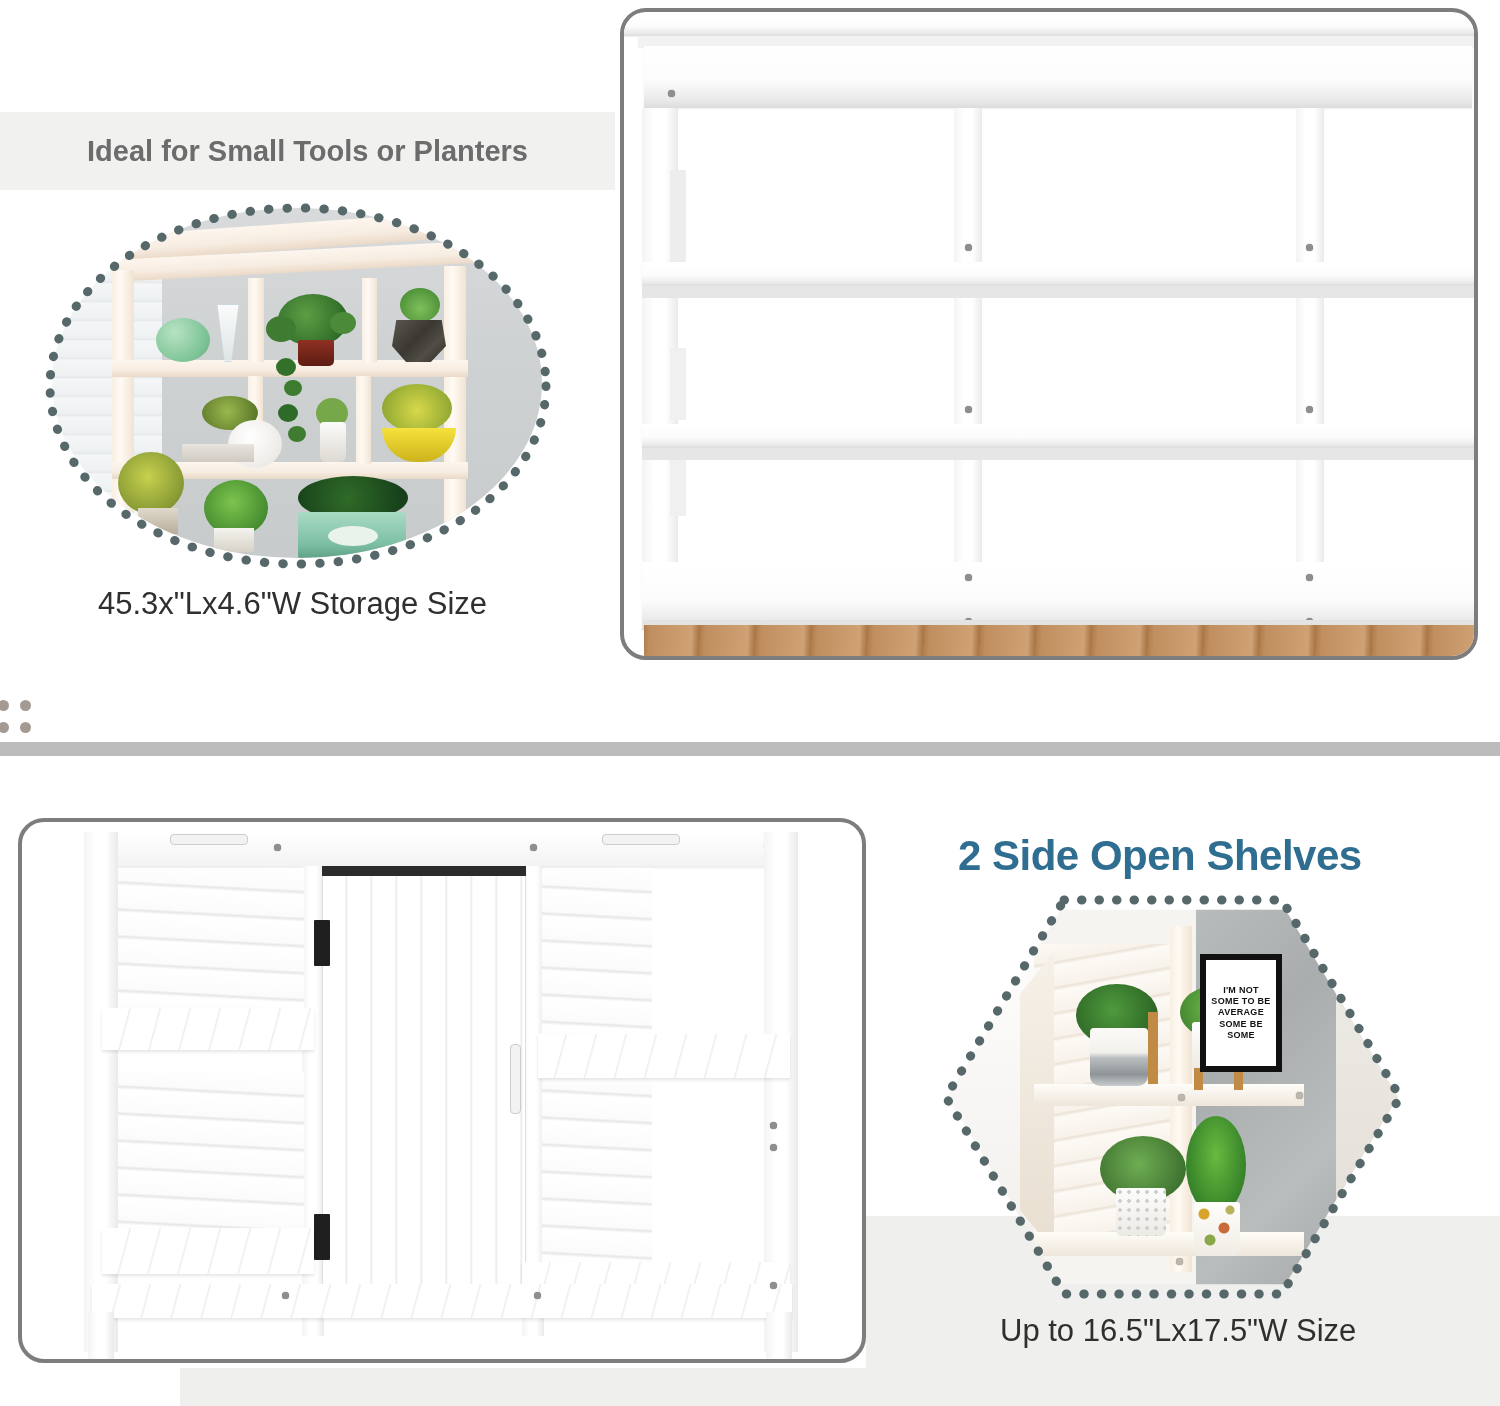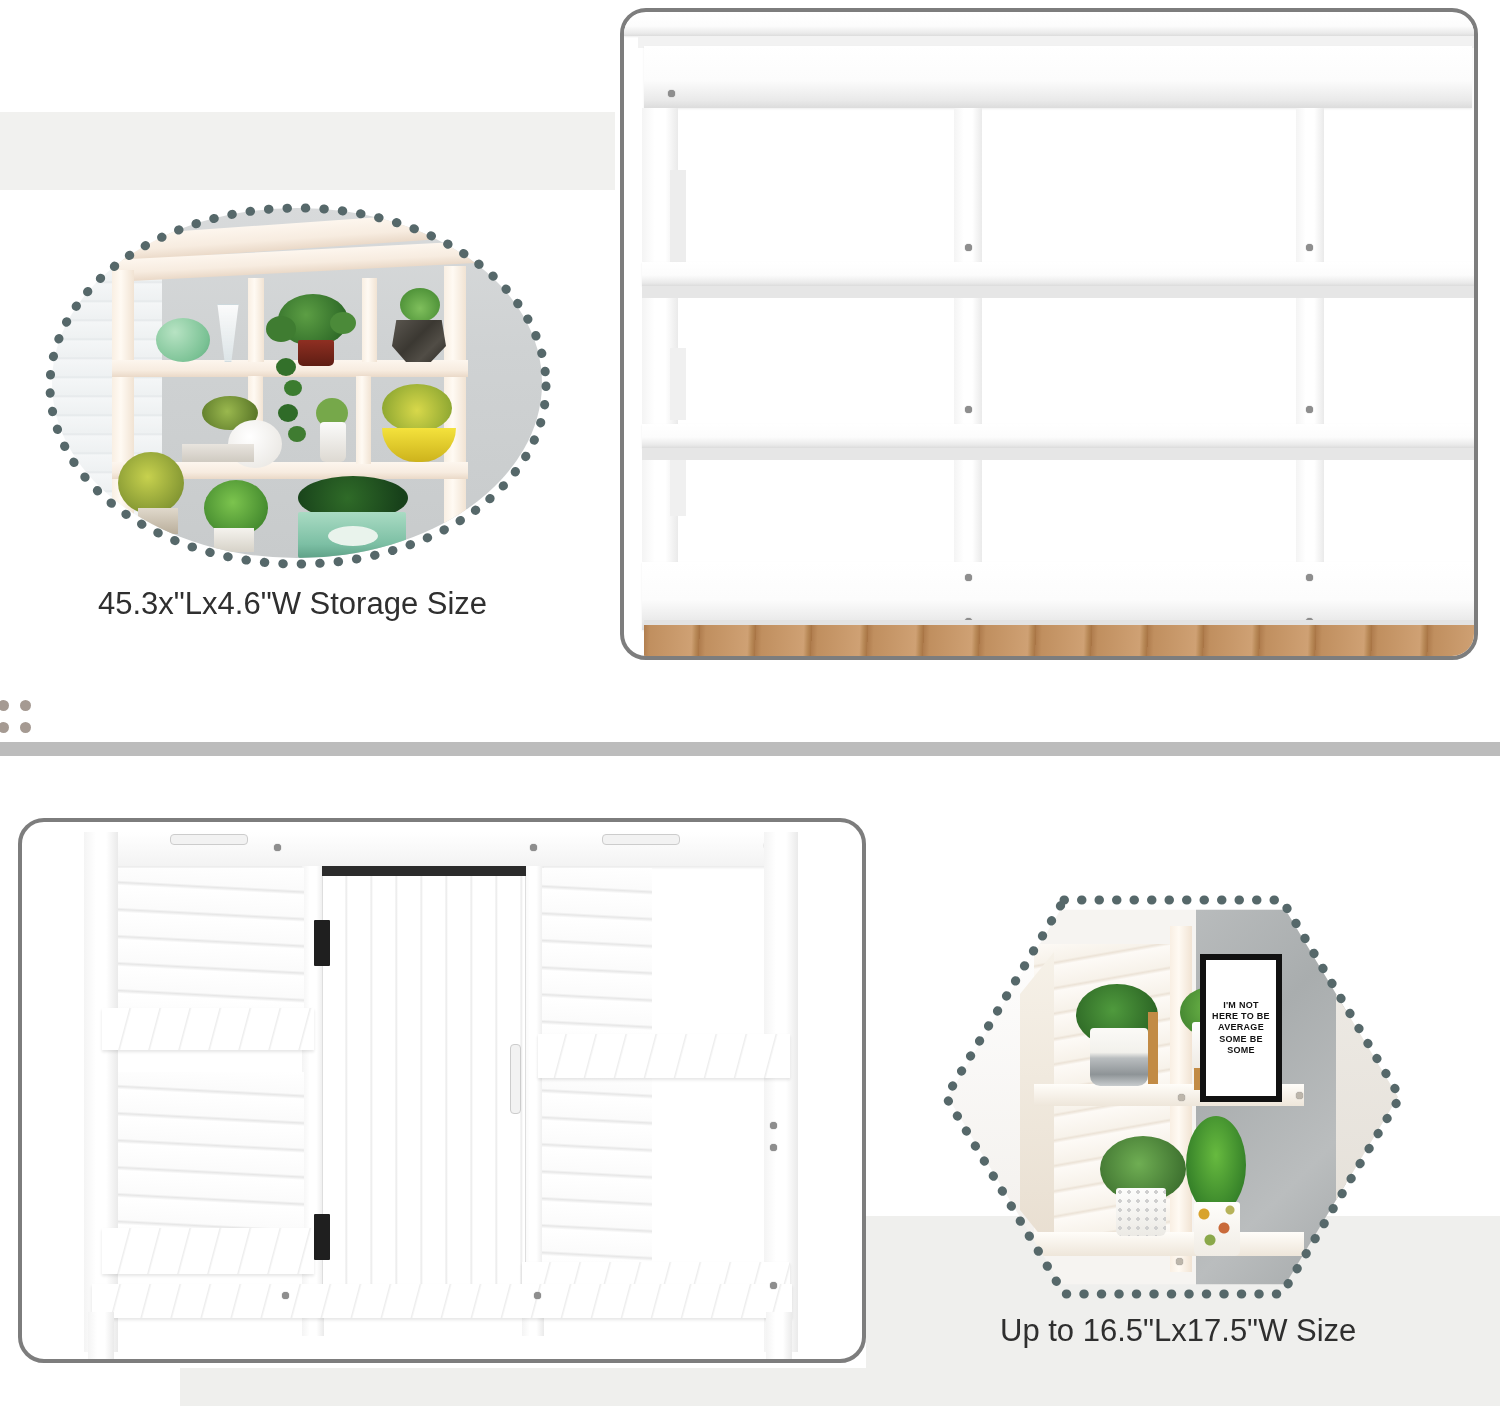--- a/index.html
+++ b/index.html
@@ -151,20 +151,21 @@
       linear-gradient(135deg,#b9bcbd 0%,#a9adae 35%,#babdbe 70%,#a4a8a9 100%);
   }
 </style>
 </head>
 <body>
 
 <div id="page">
 
 
   <div class="subtitle-band"></div>
+  <div class="subtitle-text">Ideal for Small Tools or Planters</div>
 
   <div class="inset-oval" style="left:52px; top:208px; width:490px; height:350px;">
 
     <div class="ph siding" style="left:0; top:0; width:120px; height:350px;"></div>
     <div class="ph wallpaper-grey" style="left:110px; top:0; width:390px; height:350px;"></div>
 
     <div class="ph cream-board" style="left:58px; top:28px; width:380px; height:26px; transform:rotate(-4deg); transform-origin:left center;"></div>
     <div class="ph cream-board" style="left:60px; top:52px; width:378px; height:22px; transform:rotate(-3deg); transform-origin:left center;"></div>
 
     <div class="ph cream-post" style="left:60px; top:62px; width:22px; height:290px;"></div>
@@ -335,20 +336,21 @@
     <div class="screw" style="left:260px; top:470px;"></div>
     <div class="screw" style="left:512px; top:470px;"></div>
 
     <div class="ph post" style="left:66px; top:490px; width:26px; height:52px;"></div>
     <div class="ph post" style="left:744px; top:490px; width:26px; height:52px;"></div>
     <div class="screw" style="left:748px; top:300px;"></div>
     <div class="screw" style="left:748px; top:322px;"></div>
     <div class="screw" style="left:748px; top:460px;"></div>
   </div>
 
+  <div class="title-primary" style="left:958px; top:832px;">2 Side Open Shelves</div>
 
   <div class="hex-clip" style="left:948px; top:902px; width:450px; height:390px;">
 
     <div class="ph" style="left:0; top:0; width:450px; height:390px; background:#f6f4f1;"></div>
     <div class="ph concrete" style="left:248px; top:0; width:150px; height:390px;"></div>
     <div class="ph" style="left:388px; top:0; width:62px; height:390px;
          background:linear-gradient(180deg,#efece7,#e3ded6);"></div>
     <div class="ph" style="left:0; top:0; width:86px; height:390px;
          background:linear-gradient(180deg,#ffffff,#f1eeea);"></div>
 
@@ -376,24 +378,24 @@
          border-radius:4px 4px 10px 10px;"></div>
 
     <div class="blob" style="left:232px; top:84px; width:70px; height:52px;
          background:radial-gradient(circle at 45% 42%,#6fb94a,#3e7f2d 80%);"></div>
     <div class="ph" style="left:244px; top:120px; width:48px; height:48px;
          background:linear-gradient(180deg,#ffffff,#eeeae3); border-radius:3px;"></div>
     <div class="ph" style="left:200px; top:110px; width:10px; height:72px; background:#c28b45;"></div>
     <div class="ph" style="left:246px; top:166px; width:9px; height:22px; background:#c28b45;"></div>
     <div class="ph" style="left:286px; top:166px; width:9px; height:22px; background:#c28b45;"></div>
 
-    <div class="poster" style="left:252px; top:52px; width:82px; height:148px;">
+    <div class="poster" style="left:252px; top:52px; width:82px; height:118px;">
       <span>
         <span>I'M NOT</span><br>
-        <span>HERE TO BE</span><br>
+        <span>SOME TO BE</span><br>
         <span>AVERAGE</span><br>
         <span>SOME BE</span><br>
         <span>SOME</span>
       </span>
     </div>
 
     <div class="blob" style="left:152px; top:234px; width:86px; height:66px;
          background:radial-gradient(circle at 45% 42%,#6fae53,#3c6f2e 80%);"></div>
     <div class="ph" style="left:168px; top:286px; width:50px; height:48px;
          background:

